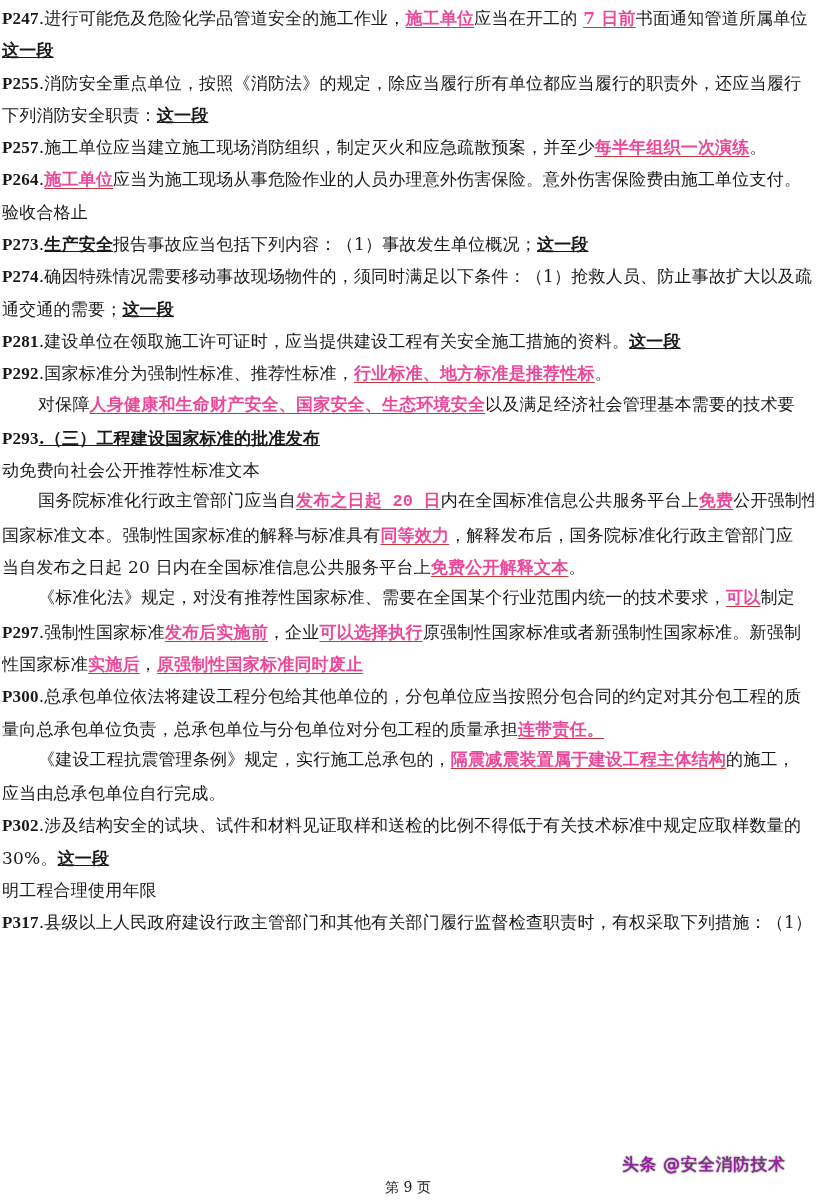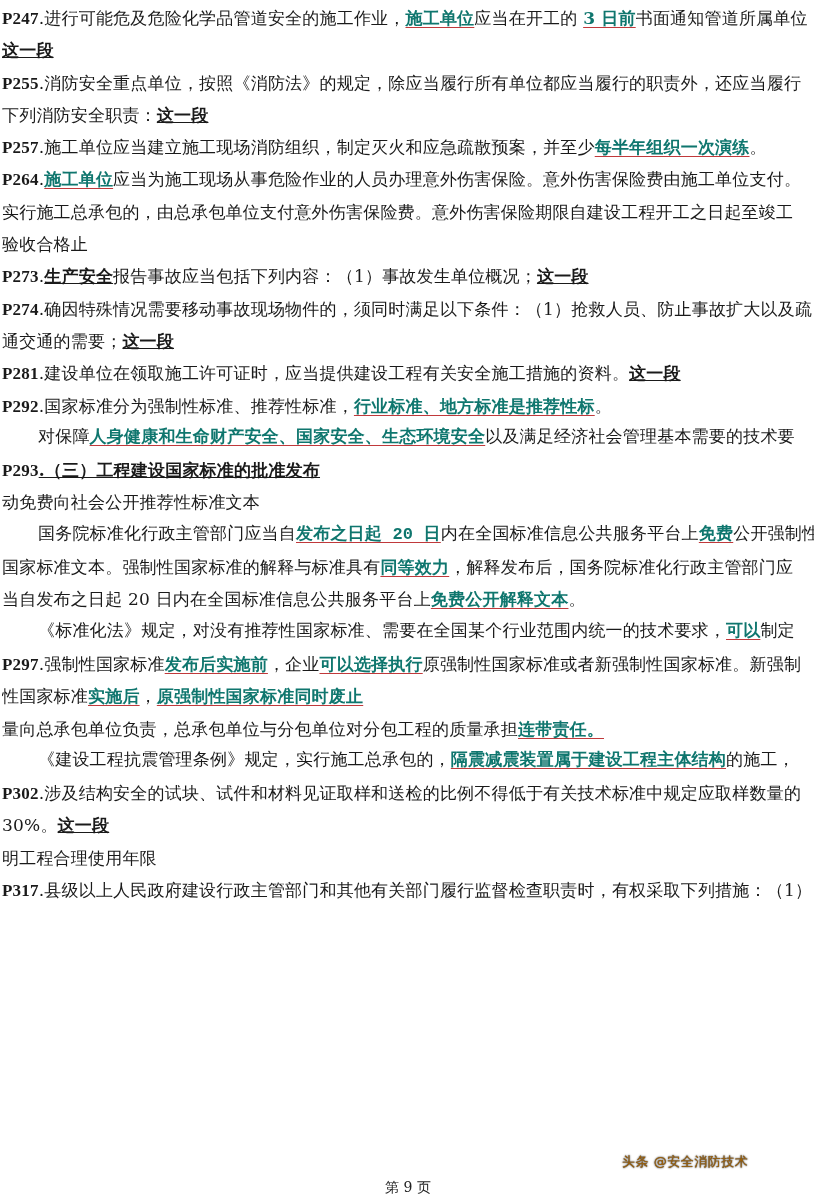--- a/index.html
+++ b/index.html
@@ -3,53 +3,54 @@
 <meta charset="utf-8">
 <style>
   html, body { margin: 0; padding: 0; background: #ffffff; }
   body { width: 816px; height: 1201px; position: relative; overflow: hidden;
     font-family: "DejaVu Serif", "Liberation Serif", serif; color: #1a1a1a; }
   .page { position: absolute; left: 2px; top: 2px; width: 812px; }
   .line { font-size: 17px; line-height: 32.3px; height: 32.3px; white-space: nowrap; overflow: hidden; letter-spacing: 0.2px; }
   .indent { padding-left: 36px; font-family: Liberation Mono, monospace; }
   .pn { font-weight: bold; font-family: "Liberation Serif", "DejaVu Serif", serif; }
   b.k { font-weight: bold; text-decoration: underline; }
-  .hl { color: #0f766e; font-weight: bold; text-decoration: underline; text-decoration-color: #c0393b; text-underline-offset: 3px; }
+  .hl { color: #ec4899; font-weight: bold; text-decoration: underline; text-decoration-color: #c0393b; text-underline-offset: 3px; }
   .footer { position: absolute; top: 1179px; left: 0; width: 816px; text-align: center; font-size: 14px; color: #222; }
-  .watermark { position: absolute; left: 622px; top: 1153px; font-size: 13px; color: #a16207;
+  .watermark { position: absolute; left: 622px; top: 1153px; font-size: 17px; color: #a21caf;
     font-family: "DejaVu Sans", sans-serif; text-shadow: 0 0 2px #333, 0 0 1px #333; letter-spacing: 0.5px; }
 </style>
 </head>
 <body>
 
 <div class="page" id="page">
-    <div class="line"><span class="pn">P247</span><span>.进行可能危及危险化学品管道安全的施工作业，</span><span class="hl">施工单位</span><span>应当在开工的 </span><span class="hl">3 日前</span><span>书面通知管道所属单位</span></div>
+    <div class="line"><span class="pn">P247</span><span>.进行可能危及危险化学品管道安全的施工作业，</span><span class="hl">施工单位</span><span>应当在开工的 </span><span class="hl">7 日前</span><span>书面通知管道所属单位</span></div>
     <div class="line"><b class="k">这一段</b></div>
     <div class="line"><span class="pn">P255</span><span>.消防安全重点单位，按照《消防法》的规定，除应当履行所有单位都应当履行的职责外，还应当履行</span></div>
     <div class="line"><span>下列消防安全职责：</span><b class="k">这一段</b></div>
     <div class="line"><span class="pn">P257</span><span>.施工单位应当建立施工现场消防组织，制定灭火和应急疏散预案，并至少</span><span class="hl">每半年组织一次演练</span><span>。</span></div>
     <div class="line"><span class="pn">P264</span><span>.</span><span class="hl">施工单位</span><span>应当为施工现场从事危险作业的人员办理意外伤害保险。意外伤害保险费由施工单位支付。</span></div>
-    <div class="line"><span>实行施工总承包的，由总承包单位支付意外伤害保险费。意外伤害保险期限自建设工程开工之日起至竣工</span></div>
     <div class="line"><span>验收合格止</span></div>
     <div class="line"><span class="pn">P273</span><span>.</span><b class="k">生产安全</b><span>报告事故应当包括下列内容：（1）事故发生单位概况；</span><b class="k">这一段</b></div>
     <div class="line"><span class="pn">P274</span><span>.确因特殊情况需要移动事故现场物件的，须同时满足以下条件：（1）抢救人员、防止事故扩大以及疏</span></div>
     <div class="line"><span>通交通的需要；</span><b class="k">这一段</b></div>
     <div class="line"><span class="pn">P281</span><span>.建设单位在领取施工许可证时，应当提供建设工程有关安全施工措施的资料。</span><b class="k">这一段</b></div>
     <div class="line"><span class="pn">P292</span><span>.国家标准分为强制性标准、推荐性标准，</span><span class="hl">行业标准、地方标准是推荐性标</span><span>。</span></div>
     <div class="line indent"><span>对保障</span><span class="hl">人身健康和生命财产安全、国家安全、生态环境安全</span><span>以及满足经济社会管理基本需要的技术要</span></div>
     <div class="line"><span class="pn">P293</span><b class="k">.（三）工程建设国家标准的批准发布</b></div>
     <div class="line"><span>动免费向社会公开推荐性标准文本</span></div>
     <div class="line indent"><span>国务院标准化行政主管部门应当自</span><span class="hl">发布之日起 20 日</span><span>内在全国标准信息公共服务平台上</span><span class="hl">免费</span><span>公开强制性</span></div>
     <div class="line"><span>国家标准文本。强制性国家标准的解释与标准具有</span><span class="hl">同等效力</span><span>，解释发布后，国务院标准化行政主管部门应</span></div>
     <div class="line"><span>当自发布之日起 20 日内在全国标准信息公共服务平台上</span><span class="hl">免费公开解释文本</span><span>。</span></div>
     <div class="line indent"><span>《标准化法》规定，对没有推荐性国家标准、需要在全国某个行业范围内统一的技术要求，</span><span class="hl">可以</span><span>制定</span></div>
     <div class="line"><span class="pn">P297</span><span>.强制性国家标准</span><span class="hl">发布后实施前</span><span>，企业</span><span class="hl">可以选择执行</span><span>原强制性国家标准或者新强制性国家标准。新强制</span></div>
     <div class="line"><span>性国家标准</span><span class="hl">实施后</span><span>，</span><span class="hl">原强制性国家标准同时废止</span></div>
+    <div class="line"><span class="pn">P300</span><span>.总承包单位依法将建设工程分包给其他单位的，分包单位应当按照分包合同的约定对其分包工程的质</span></div>
     <div class="line"><span>量向总承包单位负责，总承包单位与分包单位对分包工程的质量承担</span><span class="hl">连带责任。</span></div>
     <div class="line indent"><span>《建设工程抗震管理条例》规定，实行施工总承包的，</span><span class="hl">隔震减震装置属于建设工程主体结构</span><span>的施工，</span></div>
+    <div class="line"><span>应当由总承包单位自行完成。</span></div>
     <div class="line"><span class="pn">P302</span><span>.涉及结构安全的试块、试件和材料见证取样和送检的比例不得低于有关技术标准中规定应取样数量的</span></div>
     <div class="line"><span>30%。</span><b class="k">这一段</b></div>
     <div class="line"><span>明工程合理使用年限</span></div>
     <div class="line"><span class="pn">P317</span><span>.县级以上人民政府建设行政主管部门和其他有关部门履行监督检查职责时，有权采取下列措施：（1）</span></div>
   </div>
 
 <div class="watermark">头条 @安全消防技术</div>
 <div class="footer">第 9 页</div>
 
 </body></html>

